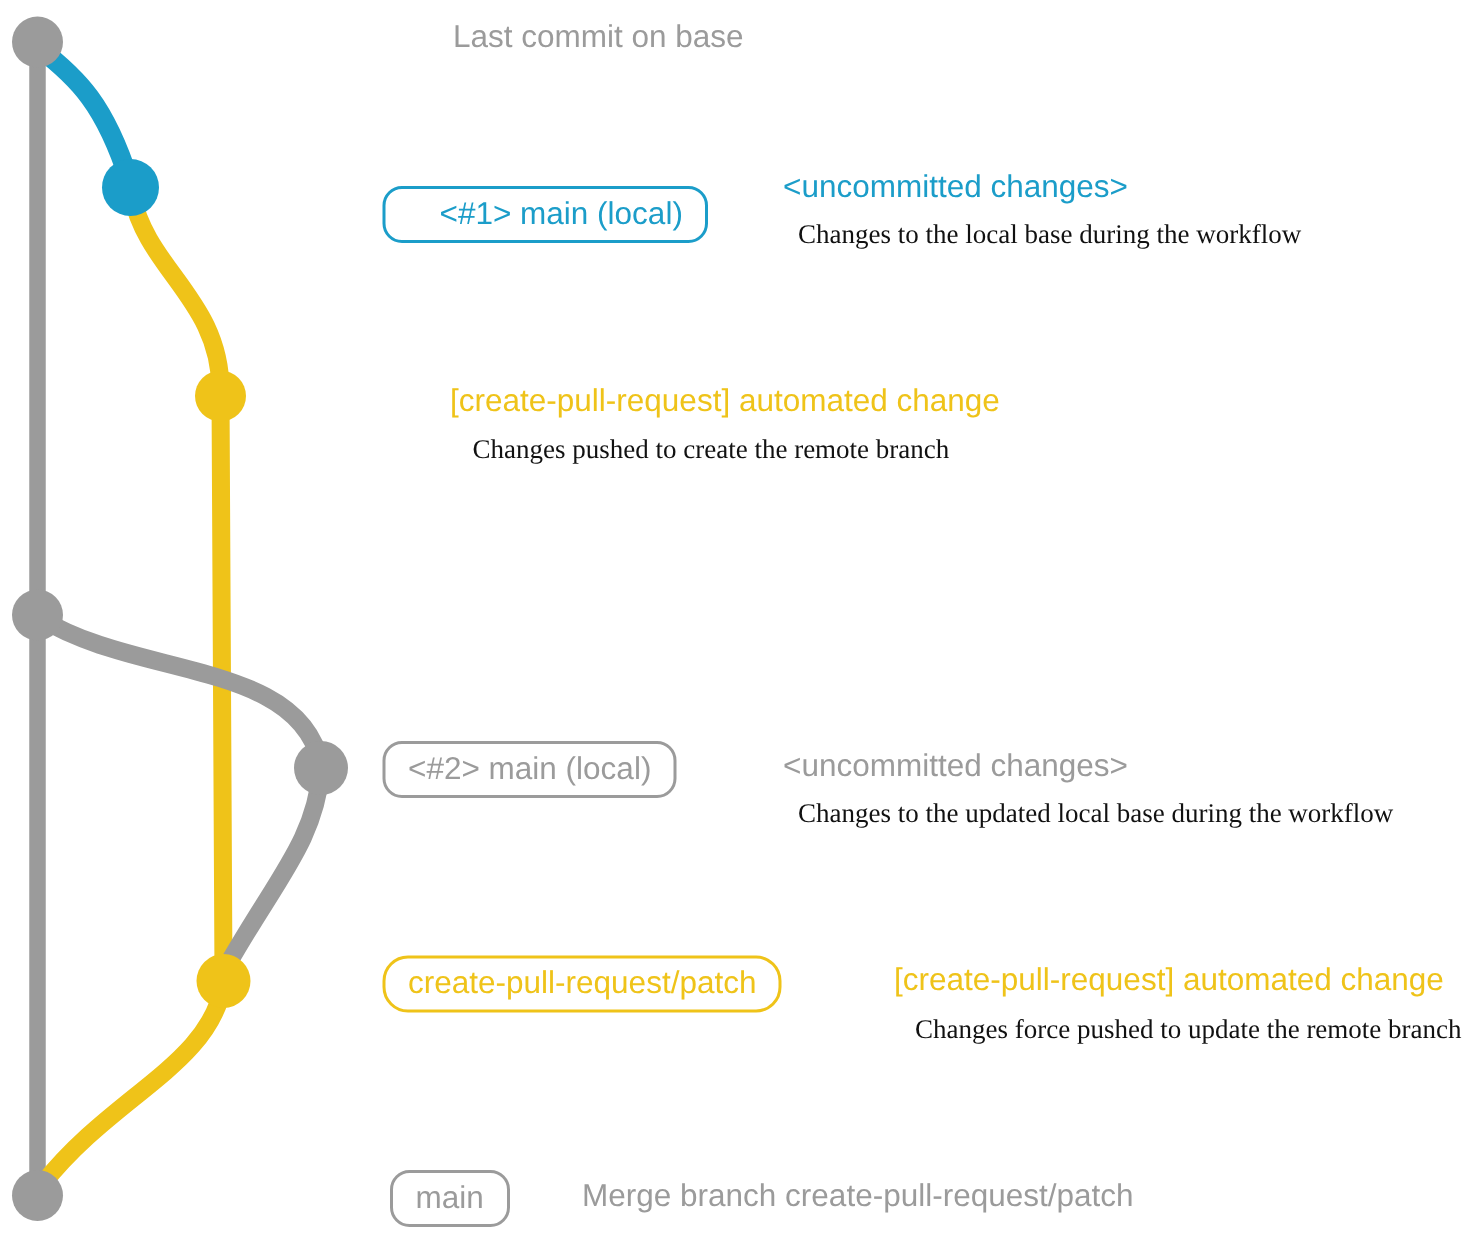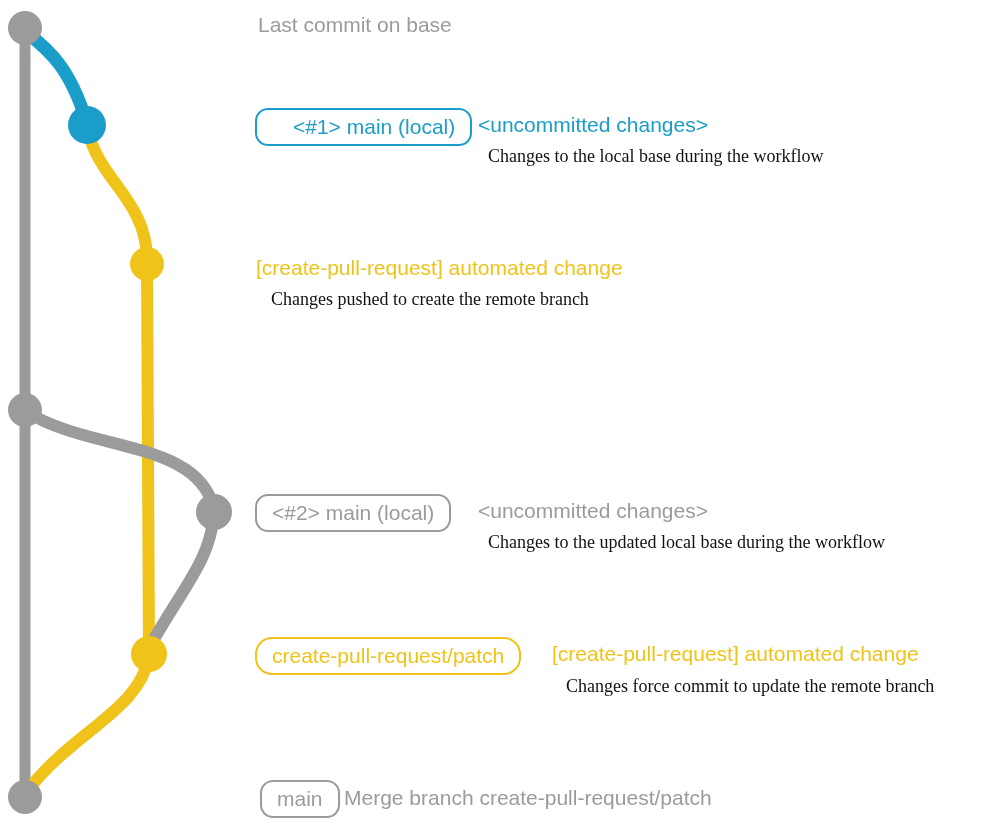--- a/index.html
+++ b/index.html
@@ -28,20 +28,21 @@
   .stroke-yellow{ stroke: var(--yellow);fill: none; stroke-linecap: round; }
   .node-gray   { fill: var(--gray); }
   .node-blue   { fill: var(--blue); }
   .node-yellow { fill: var(--yellow); }
 
   
   .ann {
     position: absolute;
     white-space: nowrap;
     line-height: 1.18;
+    margin-left: 44px;
   }
   .sans-lg   { font-size: 21px; }
   .gray-text   { color: var(--gray); }
   .blue-text   { color: var(--blue); }
   .yellow-text { color: var(--yellow); text-align: right; }
   .serif-desc {
     font-family: Liberation Serif, serif;
     font-size: 18px;
     color: var(--text_dark);
   }
@@ -87,32 +88,32 @@
     <circle cx="87" cy="125" r="19" class="node-blue"></circle>
     <circle cx="147" cy="264" r="17" class="node-yellow"></circle>
     <circle cx="25" cy="410" r="17" class="node-gray"></circle>
     <circle cx="214" cy="512" r="18" class="node-gray"></circle>
     <circle cx="149" cy="654" r="18" class="node-yellow"></circle>
     <circle cx="25" cy="797" r="17" class="node-gray"></circle>
   </svg>
 
   <div class="ann sans-lg gray-text" style="left:258px; top:13px;">Last commit on base</div>
 
-  <div class="branch-pill pill-blue" style="left:255px; top:108px;padding-left:36px;">&lt;#1&gt; main (local)</div>
+  <div class="branch-pill pill-blue" style="left:255px; top:124px;padding-left:36px;">&lt;#1&gt; main (local)</div>
   <div class="ann sans-lg blue-text" style="left:478px; top:113px;">&lt;uncommitted changes&gt;</div>
   <div class="ann serif-desc" style="left:488px; top:146px;">Changes to the local base during the workflow</div>
 
   <div class="ann sans-lg yellow-text" style="left:256px; top:256px;">[create-pull-request] automated change</div>
   <div class="ann serif-desc" style="left:271px; top:289px;">Changes pushed to create the remote branch</div>
 
 
   <div class="branch-pill pill-gray" style="left:255px; top:494px;">&lt;#2&gt; main (local)</div>
   <div class="ann sans-lg gray-text" style="left:478px; top:499px;">&lt;uncommitted changes&gt;</div>
   <div class="ann serif-desc" style="left:488px; top:532px;">Changes to the updated local base during the workflow</div>
 
   <div class="branch-pill pill-yellow" style="left:255px; top:637px;">create-pull-request/patch</div>
   <div class="ann sans-lg yellow-text" style="left:552px; top:642px;">[create-pull-request] automated change</div>
-  <div class="ann serif-desc" style="left:566px; top:676px;">Changes force commit to update the remote branch</div>
+  <div class="ann serif-desc" style="left:566px; top:676px;">Changes force pushed to update the remote branch</div>
 
   <div class="branch-pill pill-gray" style="left:260px; top:780px;">main</div>
   <div class="ann sans-lg gray-text" style="left:344px; top:786px;">Merge branch create-pull-request/patch</div>
 
 </div>
 
 </body></html>

